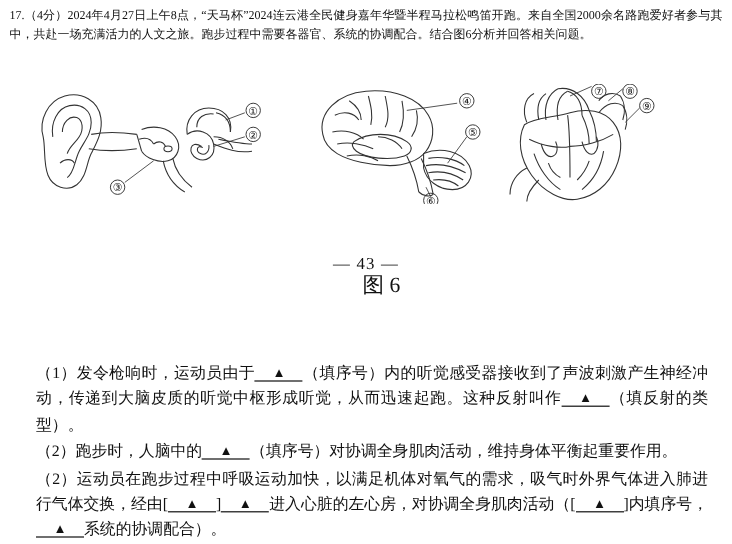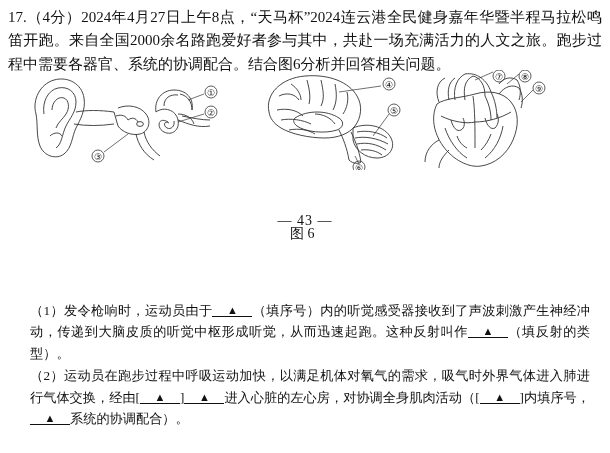--- a/index.html
+++ b/index.html
@@ -18,21 +18,21 @@
   .page {
     position: relative;
     width: 610px;
     height: 453px;
   }
   .question-block {
     position: absolute;
     left: 8px;
     top: 6px;
     width: 594px;
-    font-size: 15px;
+    font-size: 10px;
     line-height: 1.55;
     text-align: justify;
   }
   .q-num {
     font-weight: normal;
   }
   .figures {
     position: absolute;
     left: 10px;
     top: 70px;
@@ -41,23 +41,23 @@
   }
   .fig {
     position: absolute;
     top: 0;
   }
   .fig-ear { left: 18px; }
   .fig-brain { left: 245px; }
   .fig-heart { left: 405px; }
   .fig-caption {
     position: absolute;
-    left: 280px;
+    left: 292px;
     top: 155px;
-    font-size: 14px;
+    font-size: 18px;
   }
   .page-number {
     position: absolute;
     left: 0;
     right: 0;
     top: 213px;
     text-align: center;
     font-size: 14px;
     letter-spacing: 1px;
   }
@@ -255,17 +255,20 @@
     <div class="fig-caption">图 6</div>
   </div>
 
   <div class="page-number">— 43 —</div>
 
   <div class="sub-questions">
     <div class="sub-q">
       <span>（1）发令枪响时，运动员由于</span><span class="blank tri">▲</span><span>（填序号）内的听觉感受器接收到了声波刺激产生神经冲动，传递到大脑皮质的听觉中枢形成听觉，从而迅速起跑。这种反射叫作</span><span class="blank tri">▲</span><span>（填反射的类型）。</span>
     </div>
     <div class="sub-q">
+      <span>（2）跑步时，人脑中的</span><span class="blank tri">▲</span><span>（填序号）对协调全身肌肉活动，维持身体平衡起重要作用。</span>
+    </div>
+    <div class="sub-q">
       <span>（2）运动员在跑步过程中呼吸运动加快，以满足机体对氧气的需求，吸气时外界气体进入肺进行气体交换，经由[</span><span class="blank tri">▲</span><span>]</span><span class="blank tri">▲</span><span>进入心脏的左心房，对协调全身肌肉活动（[</span><span class="blank tri">▲</span><span>]内填序号，</span><span class="blank tri">▲</span><span>系统的协调配合）。</span>
     </div>
   </div>
 
 </div>
 
 </body></html>

